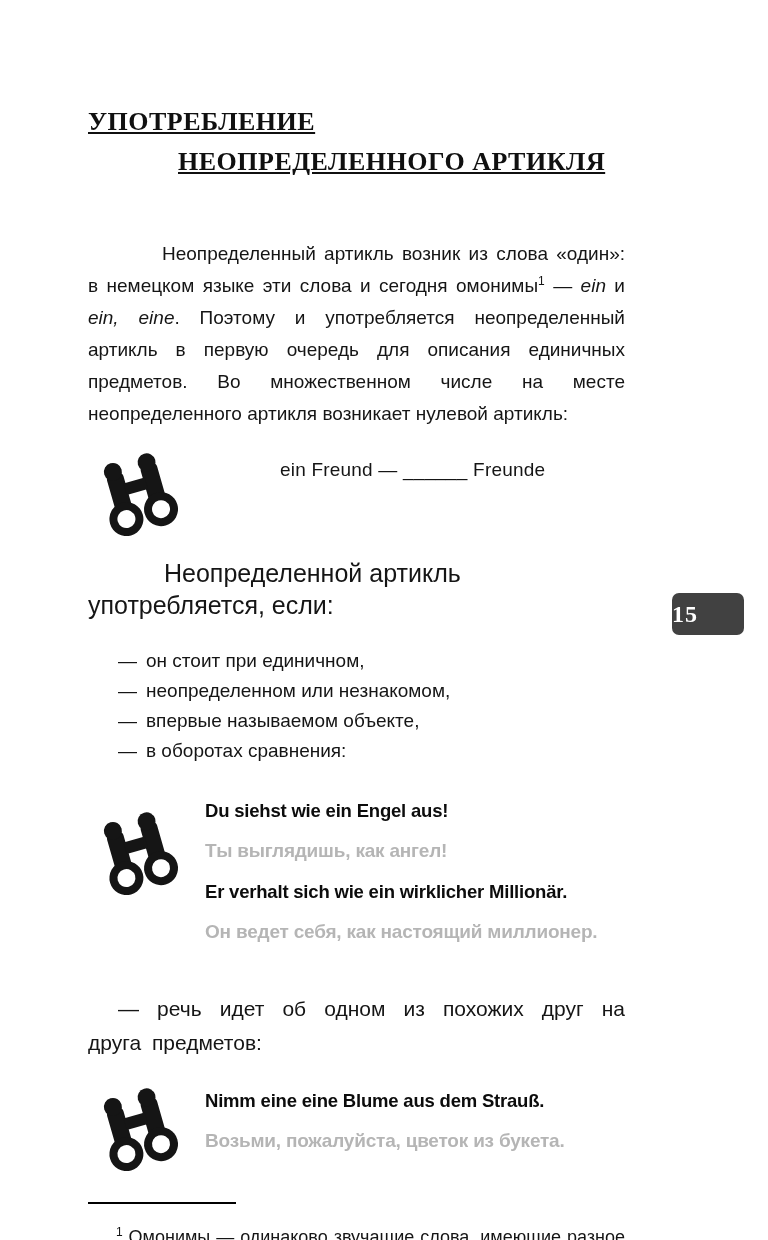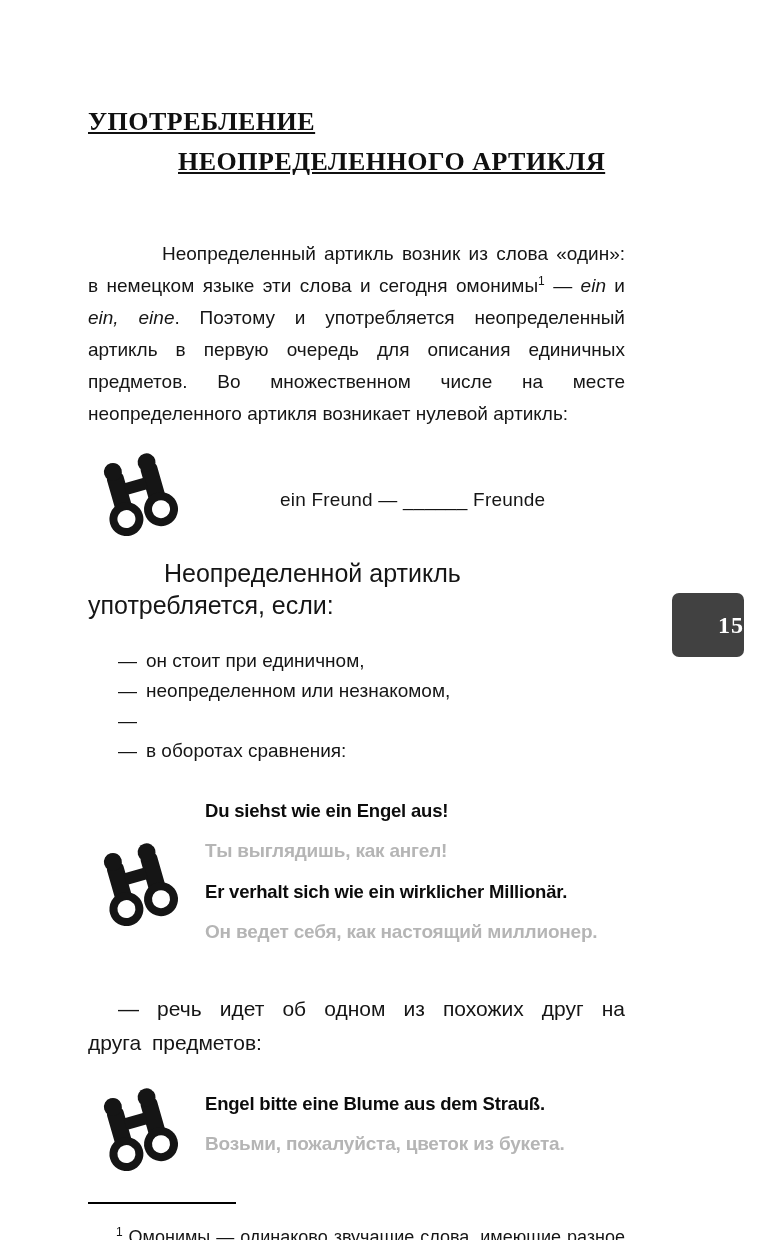--- a/index.html
+++ b/index.html
@@ -41,21 +41,21 @@
   }
   .intro i { font-style: italic; }
   sup.fn {
     font-size: 12px;
     vertical-align: super;
     line-height: 0;
   }
   
   .binoc-row {
     display: flex;
-    align-items: center;
+    align-items: flex-start;
   }
   .binoc-icon {
     flex: none;
     width: 100px;
     height: 92px;
     margin-left: 2px;
   }
   .binoc-icon svg { width: 100%; height: 100%; }
   
   .row-blank { margin-top: 14px; }
@@ -127,26 +127,26 @@
     line-height: 30px;
     text-align: justify;
     text-indent: 28px;
   }
   
   .page-badge {
     position: absolute;
     left: 672px;
     top: 593px;
     width: 72px;
-    height: 64px;
+    height: 42px;
     background: #414141;
     border-radius: 7px;
     display: flex;
     align-items: center;
-    justify-content: flex-end;
+    justify-content: flex-start;
     font-family: "Liberation Serif", "DejaVu Serif", serif;
     font-weight: bold;
     font-size: 24px;
     color: #ffffff;
     letter-spacing: 1px;
   }
 </style>
 </head>
 <body>
 
@@ -184,20 +184,21 @@
     <div class="usage-item">
       <span class="dash">—</span>
       <span>он стоит при единичном,</span>
     </div>
     <div class="usage-item">
       <span class="dash">—</span>
       <span>неопределенном или незнакомом,</span>
     </div>
     <div class="usage-item">
       <span class="dash">—</span>
+      <span>впервые называемом объекте,</span>
     </div>
     <div class="usage-item">
       <span class="dash">—</span>
       <span>в оборотах сравнения:</span>
     </div>
   </div>
 
   <div class="binoc-row row-examples">
     <span class="binoc-icon">
       <svg viewBox="0 0 100 85" xmlns="http://www.w3.org/2000/svg">
@@ -234,21 +235,21 @@
           <circle cx="31" cy="62" r="17"></circle>
           <circle cx="67" cy="62" r="17"></circle>
           <circle cx="31" cy="62" r="9" fill="#ffffff"></circle>
           <circle cx="67" cy="62" r="9" fill="#ffffff"></circle>
           <circle cx="31" cy="13" r="9"></circle>
           <circle cx="66" cy="13" r="9"></circle>
         </g>
       </svg>
     </span>
     <div class="example-texts">
-      <p class="ex-de">Engel bitte eine Blume aus dem Strauß.</p>
+      <p class="ex-de">Nimm eine eine Blume aus dem Strauß.</p>
       <p class="ex-ru">Возьми, пожалуйста, цветок из букета.</p>
     </div>
   </div>
 
   <div class="footnote">
     <div class="footnote-rule"></div>
     <p class="footnote-text"><sup class="fn">1</sup> <span>Омонимы — одинаково звучащие слова, имеющие разное значение.</span></p>
   </div>
 
 </div>

